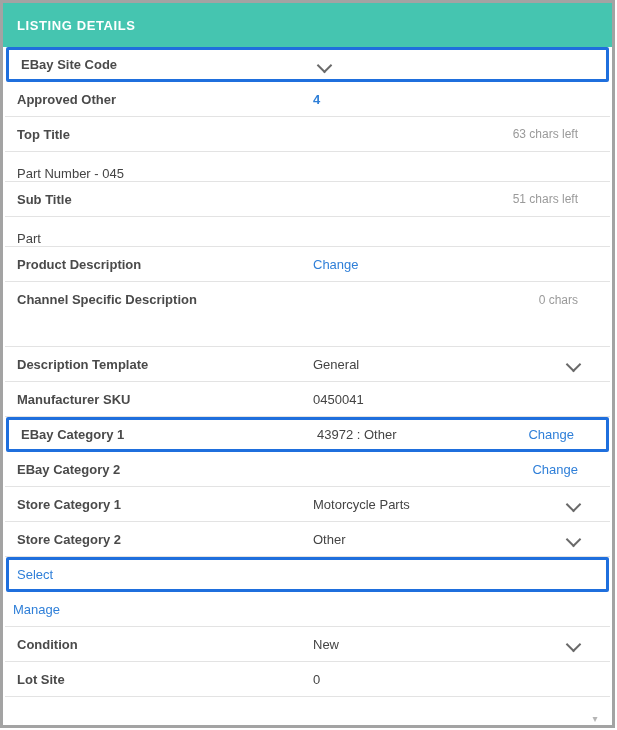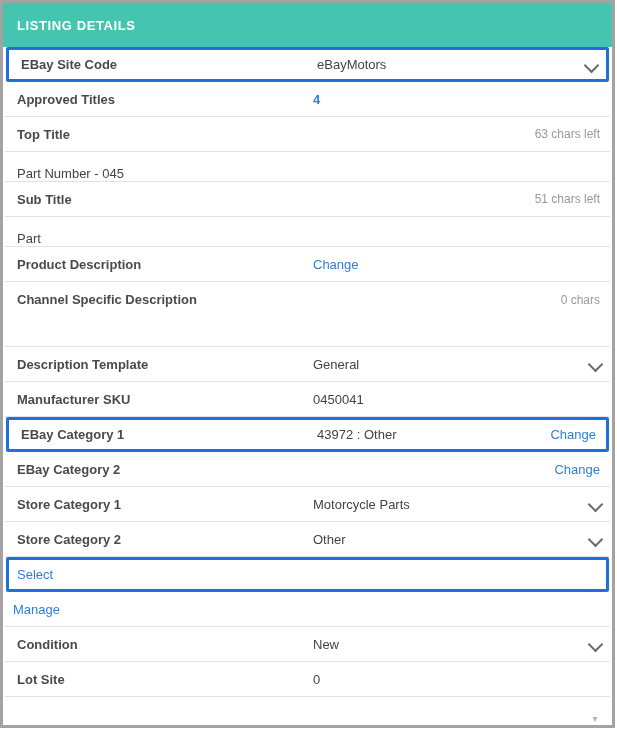--- a/index.html
+++ b/index.html
@@ -39,21 +39,21 @@
     padding: 0 0 0 0;
   }
   .row {
     position: relative;
     display: flex;
     align-items: center;
     height: 35px;
     box-sizing: border-box;
     border-bottom: 1px solid #e3e3e3;
     margin: 0 2px;
-    padding: 0 4px 0 8px;
+    padding: 0 26px 0 8px;
   }
   .row.noborder {
     border-bottom: none;
   }
   .row.highlight {
     border: 3px solid #1f6fdd;
     border-radius: 2px;
     margin: 0 3px;
     height: 35px;
   }
@@ -175,26 +175,25 @@
 <div class="panel">
 
   <div class="panel-header">
     <span>LISTING DETAILS</span>
   </div>
 
   <div class="rows">
 
     <div class="row highlight">
       <span class="label">EBay Site Code</span>
-      <span class="value">eBayMotors</span>
-      <span class="chev"></span>
-    </div>
-
-    <div class="row">
-      <span class="label">Approved Titles</span>
+      <span class="chev"></span>
+    </div>
+
+    <div class="row">
+      <span class="label">Approved Other</span>
       <span class="value link-bold">4</span>
     </div>
 
     <div class="row">
       <span class="label">Top Title</span>
       <span class="chars">63 chars left</span>
     </div>
 
     <div class="freetext">
       <span>Part Number - 045</span>

